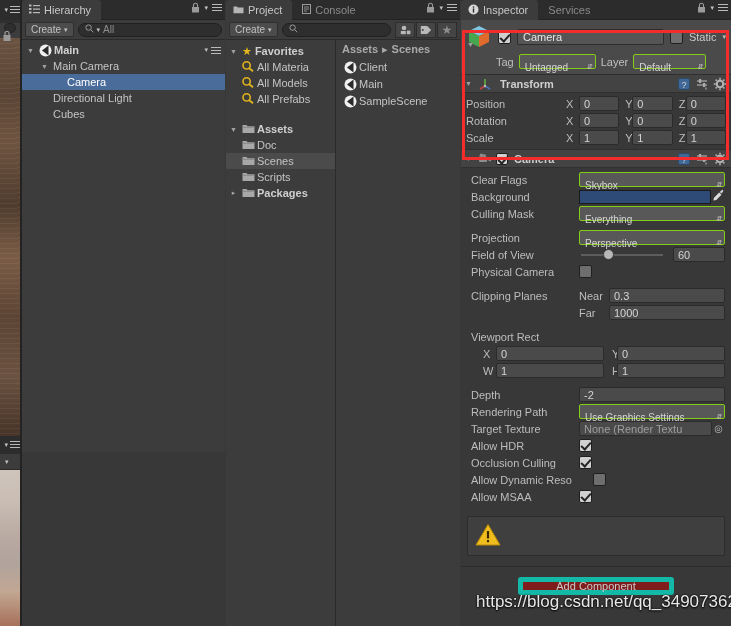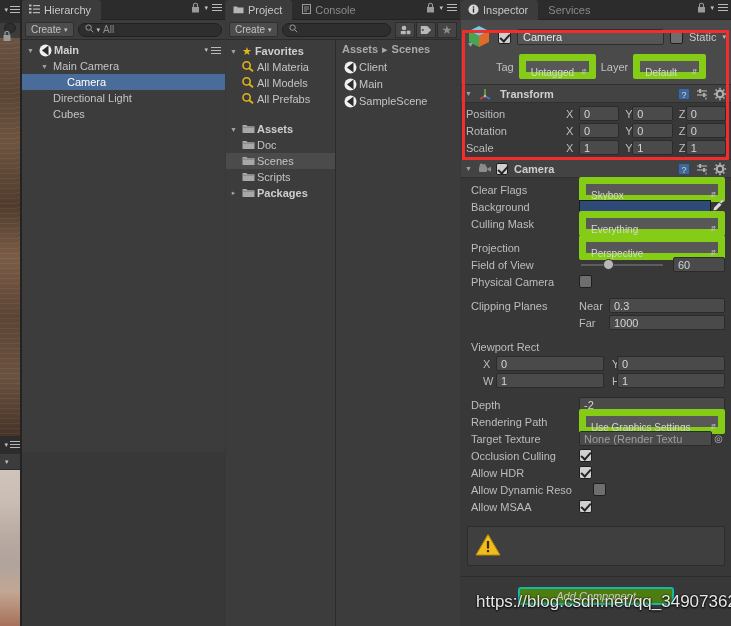--- a/index.html
+++ b/index.html
@@ -114,21 +114,21 @@
     border-radius: 2px; display: flex; align-items: center; padding: 0 5px;
     font-size: 11px; color: #e6e6e6;
   }
   .static-lbl { font-size: 11px; color: #c8c8c8; }
   .caret { font-size: 7px; color: #c0c0c0; }
   .obj-line2 {
     display: flex; align-items: center; gap: 5px; margin-top: 4px; padding-left: 30px;
   }
   .minilbl { font-size: 11px; color: #c0c0c0; }
   .dropdown {
-    height: 15px; background: #585858; border: 7px solid #84cc16; border-radius: 2px;
+    height: 15px; background: #585858; border: 1px solid #84cc16; border-radius: 2px;
     display: flex; align-items: center; justify-content: space-between;
     padding: 11px 3px 0 5px; font-size: 10px; color: #d6d6d6;
   }
   .dropdown .ar { font-size: 7px; color: #c8c8c8; letter-spacing: -1px; }
 
   .comp-header {
     height: 19px; background: #434343; border-top: 1px solid #2f2f2f;
     border-bottom: 1px solid #303030;
     display: flex; align-items: center; gap: 4px; padding: 0 4px 0 2px;
   }
@@ -172,23 +172,23 @@
     margin: 6px 6px 0 6px; background: #3f3f3f;
     border: 1px solid #2c2c2c; border-radius: 2px;
     display: flex; gap: 7px; padding: 6px 7px;
   }
   .warn-ico { width: 26px; flex: 0 0 26px; align-self: center; }
   .helptext { font-size: 10.5px; line-height: 13px; color: #c3c3c3; }
 
   .bottom-sep { border-top: 1px solid #2c2c2c; margin-top: 10px; }
   .add-comp-wrap { display: flex; justify-content: center; padding-top: 10px; }
   .add-comp {
-    width: 156px; height: 18px; background: #4d7c0f; border: 2px solid #14b8a6;
+    width: 156px; height: 18px; background: #7f1d1d; border: 5px solid #14b8a6;
     border-radius: 3px; display: flex; align-items: center; justify-content: center;
-    font-size: 11px; color: #c9c9c9; font-style: italic;
+    font-size: 11px; color: #c9c9c9;
   }
 
   
   #redbox {
     position: absolute; left: 462px; top: 30px; width: 267px; height: 130px;
     border: 3px solid #f42c2c; pointer-events: none; z-index: 40;
   }
 
   
   #watermark {
@@ -894,25 +894,25 @@
 
         <div class="prop">
           <span class="lbl wide">Target Texture</span>
           <span class="objfield">
             <span>None (Render Textu</span>
           </span>
           <span class="circ-btn">◎</span>
         </div>
 
         <div class="prop">
+          <span class="lbl wide">Allow HDR</span>
+          <span class="cb on"></span>
+        </div>
+        <div class="prop">
           <span class="lbl wide">Occlusion Culling</span>
-          <span class="cb on"></span>
-        </div>
-        <div class="prop">
-          <span class="lbl wide">Allow HDR</span>
           <span class="cb on"></span>
         </div>
         <div class="prop">
           <span class="lbl wide" style="width:122px;flex:0 0 122px">Allow Dynamic Reso</span>
           <span class="cb off"></span>
         </div>
         <div class="prop">
           <span class="lbl wide">Allow MSAA</span>
           <span class="cb on"></span>
         </div>

